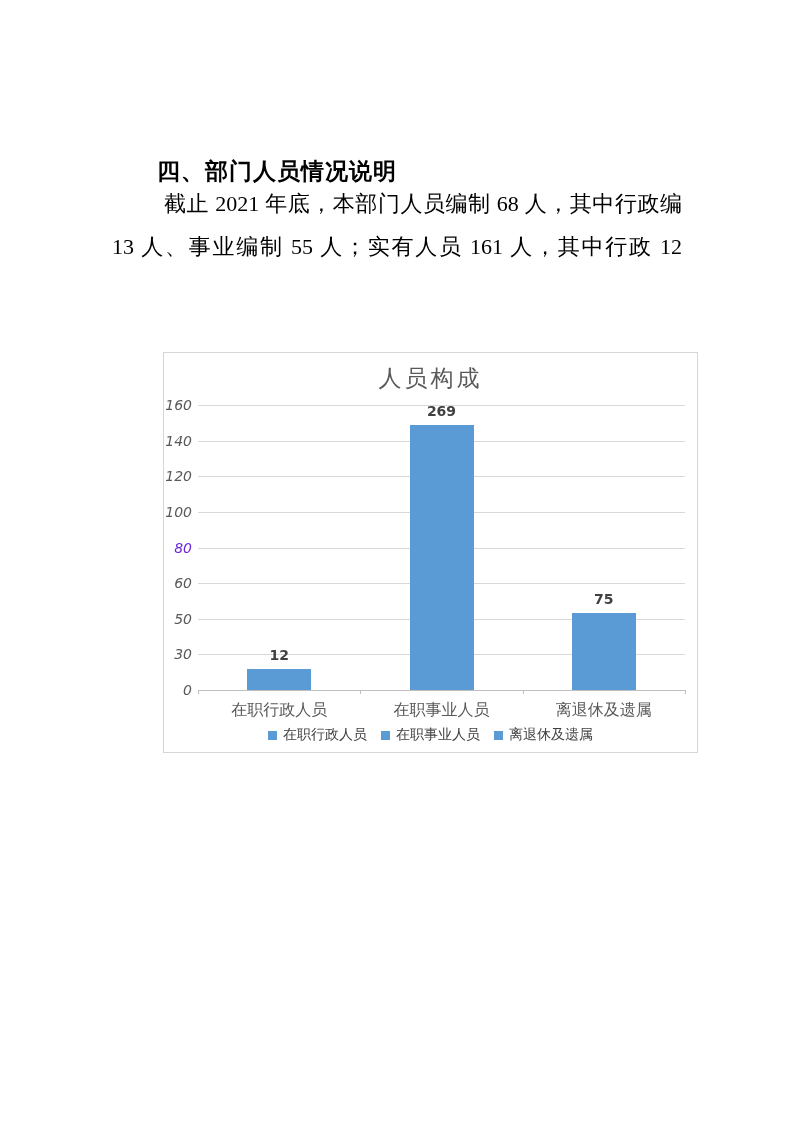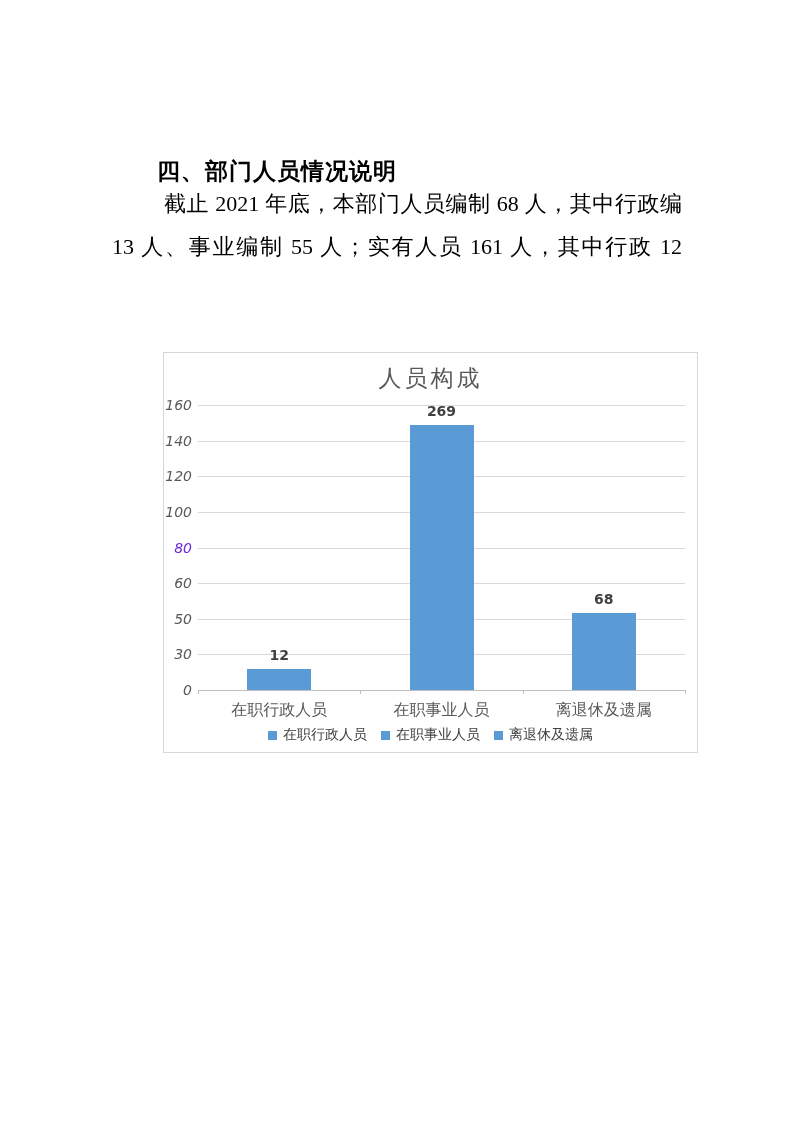--- a/index.html
+++ b/index.html
@@ -180,21 +180,21 @@
         <div class="tickmark" style="left: 196.333px; top: 337px; background: rgb(191, 191, 191);"></div>
         <div class="tickmark" style="left: 358.667px; top: 337px; background: rgb(191, 191, 191);"></div>
         <div class="tickmark" style="left: 521px; top: 337px; background: rgb(191, 191, 191);"></div>
         <div class="bar" style="left: 83.1667px; top: 315.625px; width: 64px; height: 21.375px; background: rgb(91, 155, 213);"></div>
         <div class="bar-label" style="left: 115.167px; top: 293.625px; color: rgb(64, 64, 64);">12</div>
         <div class="cat-label" style="left: 115.167px; top: 347px; color: rgb(89, 89, 89);">在职行政人员</div>
         <div class="bar" style="left: 245.5px; top: 71.5938px; width: 64px; height: 265.406px; background: rgb(91, 155, 213);"></div>
         <div class="bar-label" style="left: 277.5px; top: 49.5938px; color: rgb(64, 64, 64);">269</div>
         <div class="cat-label" style="left: 277.5px; top: 347px; color: rgb(89, 89, 89);">在职事业人员</div>
         <div class="bar" style="left: 407.833px; top: 260.406px; width: 64px; height: 76.5938px; background: rgb(91, 155, 213);"></div>
-        <div class="bar-label" style="left: 439.833px; top: 238.406px; color: rgb(64, 64, 64);">68</div>
+        <div class="bar-label" style="left: 439.833px; top: 238.406px; color: rgb(64, 64, 64);">75</div>
         <div class="cat-label" style="left: 439.833px; top: 347px; color: rgb(89, 89, 89);">离退休及遗属</div>
       </div>
     <div class="legend">
         <div class="legend-item">
           <div class="legend-swatch" style="background: rgb(91, 155, 213);"></div>
           <div class="legend-label" style="color: rgb(64, 64, 64);">在职行政人员</div>
         </div>
         <div class="legend-item">
           <div class="legend-swatch" style="background: rgb(91, 155, 213);"></div>
           <div class="legend-label" style="color: rgb(64, 64, 64);">在职事业人员</div>

